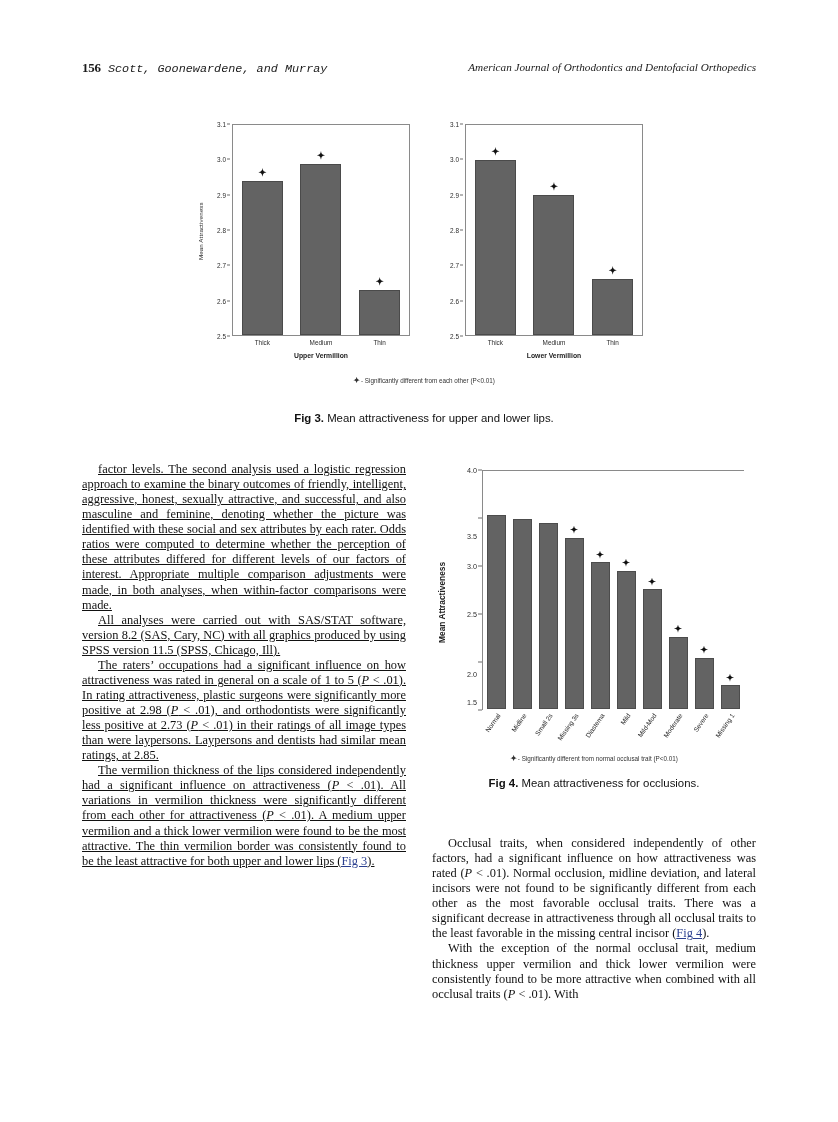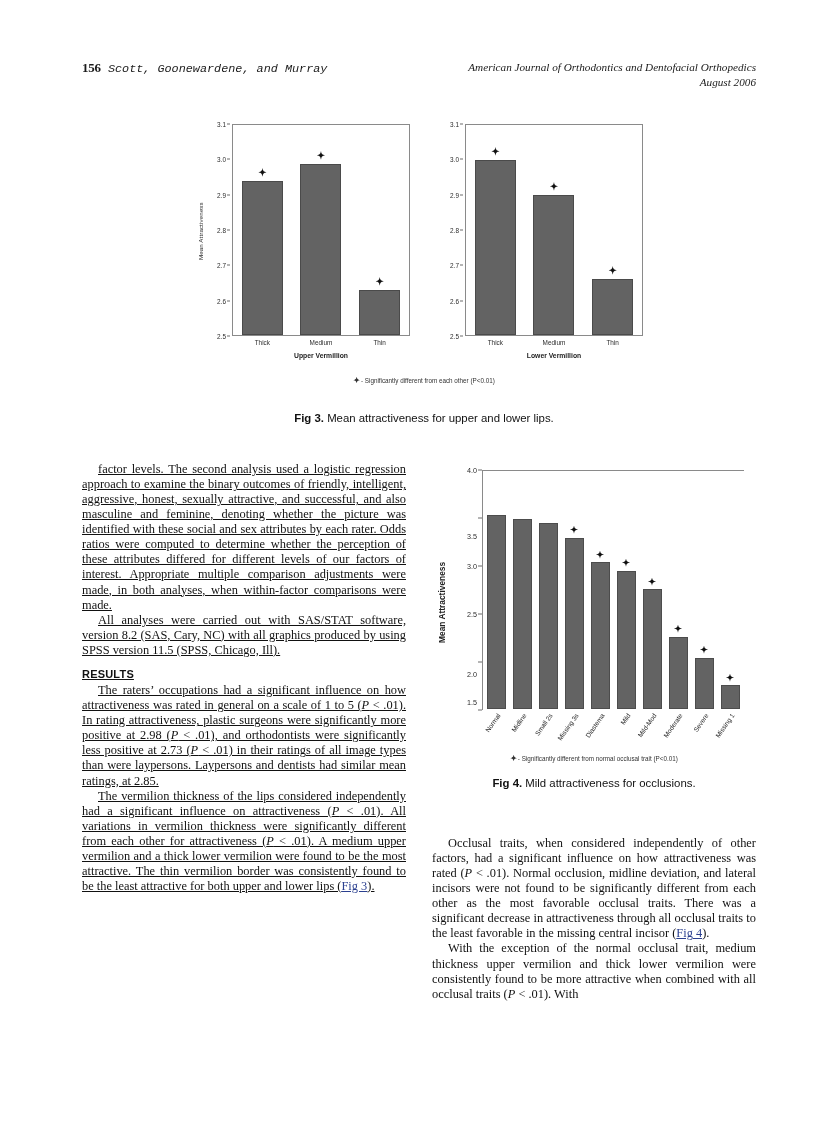--- a/index.html
+++ b/index.html
@@ -390,21 +390,20 @@
 <body>
 
 <div class="page">
 
   <div class="runhead">
     <div class="runhead-left">
       <span class="pageno">156</span><span class="authors">Scott, Goonewardene, and Murray</span>
     </div>
     <div class="runhead-right">
       <div>American Journal of Orthodontics and Dentofacial Orthopedics</div>
-      <div>August 2006</div>
     </div>
   </div>
 
   <div class="fig3-block">
     <div class="fig3-charts">
 
       <div class="chartbox">
         <div class="sc-wrap">
           <div class="sc-ylabel">Mean Attractiveness</div>
           <div class="sc-ticks" id="sc0-ticks">
@@ -497,21 +496,20 @@
 
   <div class="fig3-caption figcaption">
     <span class="figlabel">Fig 3.</span>
     <span>Mean attractiveness for upper and lower lips.</span>
   </div>
 
   <div class="col" id="left-col-top">
     <p>factor levels. The second analysis used a logistic regression approach to examine the binary outcomes of friendly, intelligent, aggressive, honest, sexually attractive, and successful, and also masculine and feminine, denoting whether the picture was identified with these social and sex attributes by each rater. Odds ratios were computed to determine whether the perception of these attributes differed for different levels of our factors of interest. Appropriate multiple comparison adjustments were made, in both analyses, when within-factor comparisons were made.</p>
     <p>All analyses were carried out with SAS/STAT software, version 8.2 (SAS, Cary, NC) with all graphics produced by using SPSS version 11.5 (SPSS, Chicago, Ill).</p>
 
-    <h3>RESULTS</h3>
 
     <p><span>The raters’ occupations had a significant influence on how attractiveness was rated in general on a scale of 1 to 5 (</span><span class="ital">P</span><span> &lt; .01). In rating attractiveness, plastic surgeons were significantly more positive at 2.98 (</span><span class="ital">P</span><span> &lt; .01), and orthodontists were significantly less positive at 2.73 (</span><span class="ital">P</span><span> &lt; .01) in their ratings of all image types than were laypersons. Laypersons and dentists had similar mean ratings, at 2.85.</span></p>
 
     <p><span>The vermilion thickness of the lips considered independently had a significant influence on attractiveness (</span><span class="ital">P</span><span> &lt; .01). All variations in vermilion thickness were significantly different from each other for attractiveness (</span><span class="ital">P</span><span> &lt; .01). A medium upper vermilion and a thick lower vermilion were found to be the most attractive. The thin vermilion border was consistently found to be the least attractive for both upper and lower lips (</span><a class="xref" href="#">Fig 3</a><span>).</span></p>
   </div>
 
   <div class="fig4-block">
     <div class="bc-wrap">
       <div class="bc-ylabel">Mean Attractiveness</div>
       <div class="bc-ticks" id="bc-ticks">
@@ -601,21 +599,21 @@
           </div>
         </div>
     </div>
     <div class="fig4-note">
       <span class="plusglyph">✦</span><span>- Significantly different from normal occlusal trait (P&lt;0.01)</span>
     </div>
   </div>
 
   <div class="fig4-caption figcaption">
     <span class="figlabel">Fig 4.</span>
-    <span>Mild attractiveness for occlusions.</span>
+    <span>Mean attractiveness for occlusions.</span>
   </div>
 
   <div class="col" id="right-col-bottom">
     <p><span>Occlusal traits, when considered independently of other factors, had a significant influence on how attractiveness was rated (</span><span class="ital">P</span><span> &lt; .01). Normal occlusion, midline deviation, and lateral incisors were not found to be significantly different from each other as the most favorable occlusal traits. There was a significant decrease in attractiveness through all occlusal traits to the least favorable in the missing central incisor (</span><a class="xref" href="#">Fig 4</a><span>).</span></p>
 
     <p><span>With the exception of the normal occlusal trait, medium thickness upper vermilion and thick lower vermilion were consistently found to be more attractive when combined with all occlusal traits (</span><span class="ital">P</span><span> &lt; .01). With</span></p>
   </div>
 
 </div>
 

